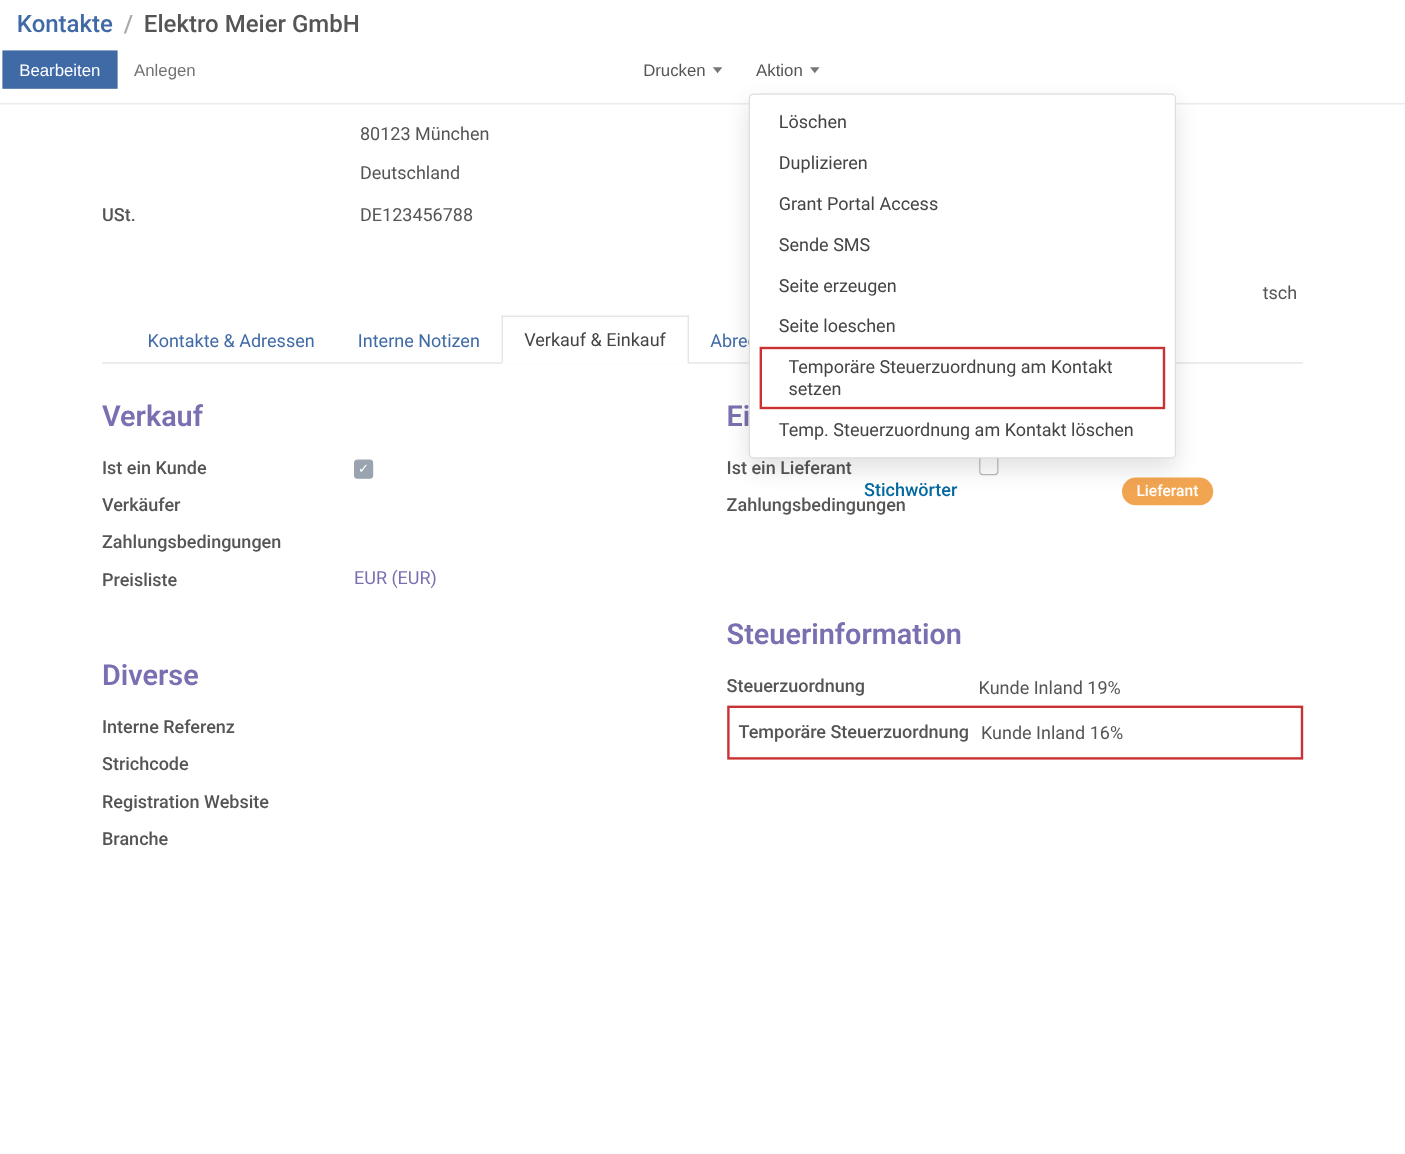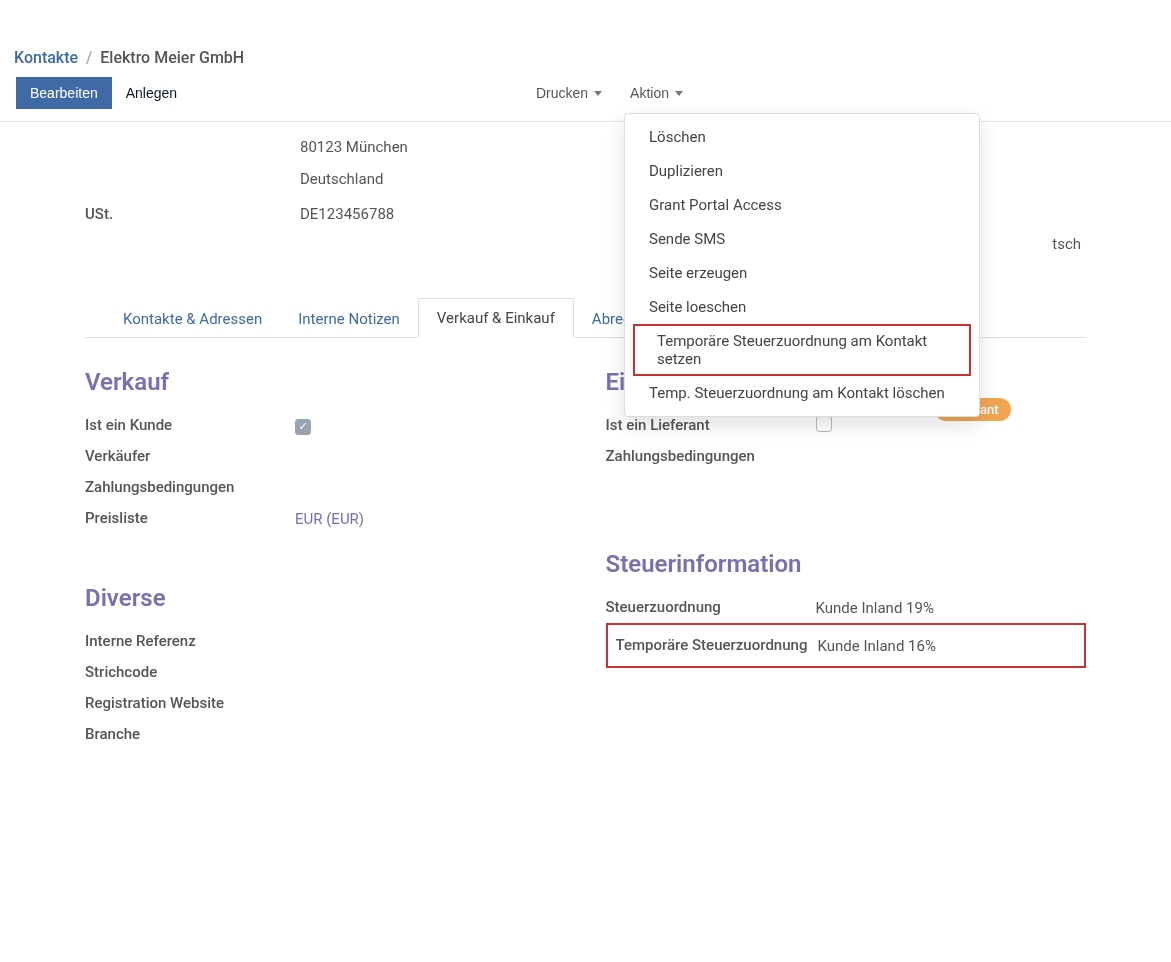--- a/index.html
+++ b/index.html
@@ -5,46 +5,45 @@
     * { box-sizing: border-box; margin: 0; padding: 0; }
     body {
       font-family: -apple-system, BlinkMacSystemFont, "Segoe UI", Roboto, sans-serif;
       font-size: 14px;
       color: #444;
       background: #fff;
       width: 1171px;
     }
     .breadcrumb {
       padding: 8px 14px 6px 14px;
-      font-size: 16px;
-      font-weight: 500;
-      margin-top: 40px;
+      font-size: 20px;
+      font-weight: 500;
     }
     .breadcrumb a { color: #3F6AA5; text-decoration: none; }
     .breadcrumb .sep { color: #aaa; margin: 0 4px; }
     .breadcrumb .current { color: #555; }
     .toolbar {
-      padding: 4px 14px 12px 16px;
+      padding: 4px 14px 12px 2px;
       display: flex;
       align-items: flex-end;
       border-bottom: 1px solid #e6e6e6;
       position: relative;
     }
     .btn-primary {
       background: #3F6AA5;
       color: #fff;
       border: none;
       padding: 8px 14px;
       font-size: 14px;
       cursor: pointer;
     }
     .btn-link {
       background: none;
       border: none;
-      color: #0f172a;
+      color: #737373;
       padding: 8px 14px;
       font-size: 14px;
       cursor: pointer;
     }
     .toolbar-spacer { flex: 1; }
     .dropdown-btn {
       background: none;
       border: none;
       color: #555;
       padding: 8px 14px;
@@ -153,21 +152,21 @@
     .section-title {
       font-size: 24px;
       color: #7A6FB0;
       font-weight: 600;
       margin-bottom: 14px;
     }
     .form-row {
       display: flex;
       padding: 5px 0;
       font-size: 15px;
-      align-items: center;
+      align-items: flex-start;
     }
     .form-label {
       width: 210px;
       color: #555;
       font-weight: 500;
       line-height: 1.4;
     }
     .form-value { color: #555; flex: 1; }
     .checkbox {
       width: 16px; height: 16px;

